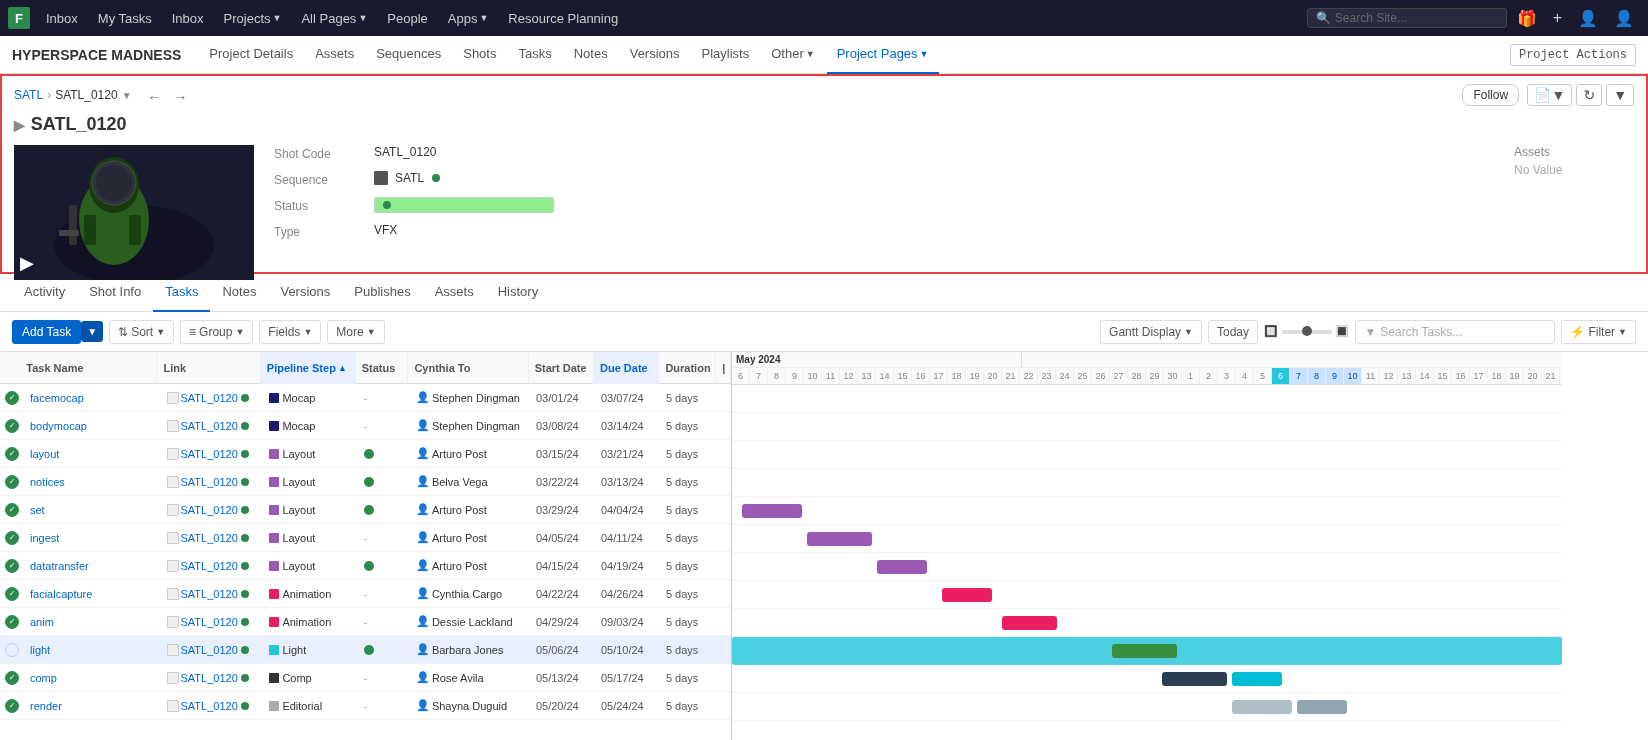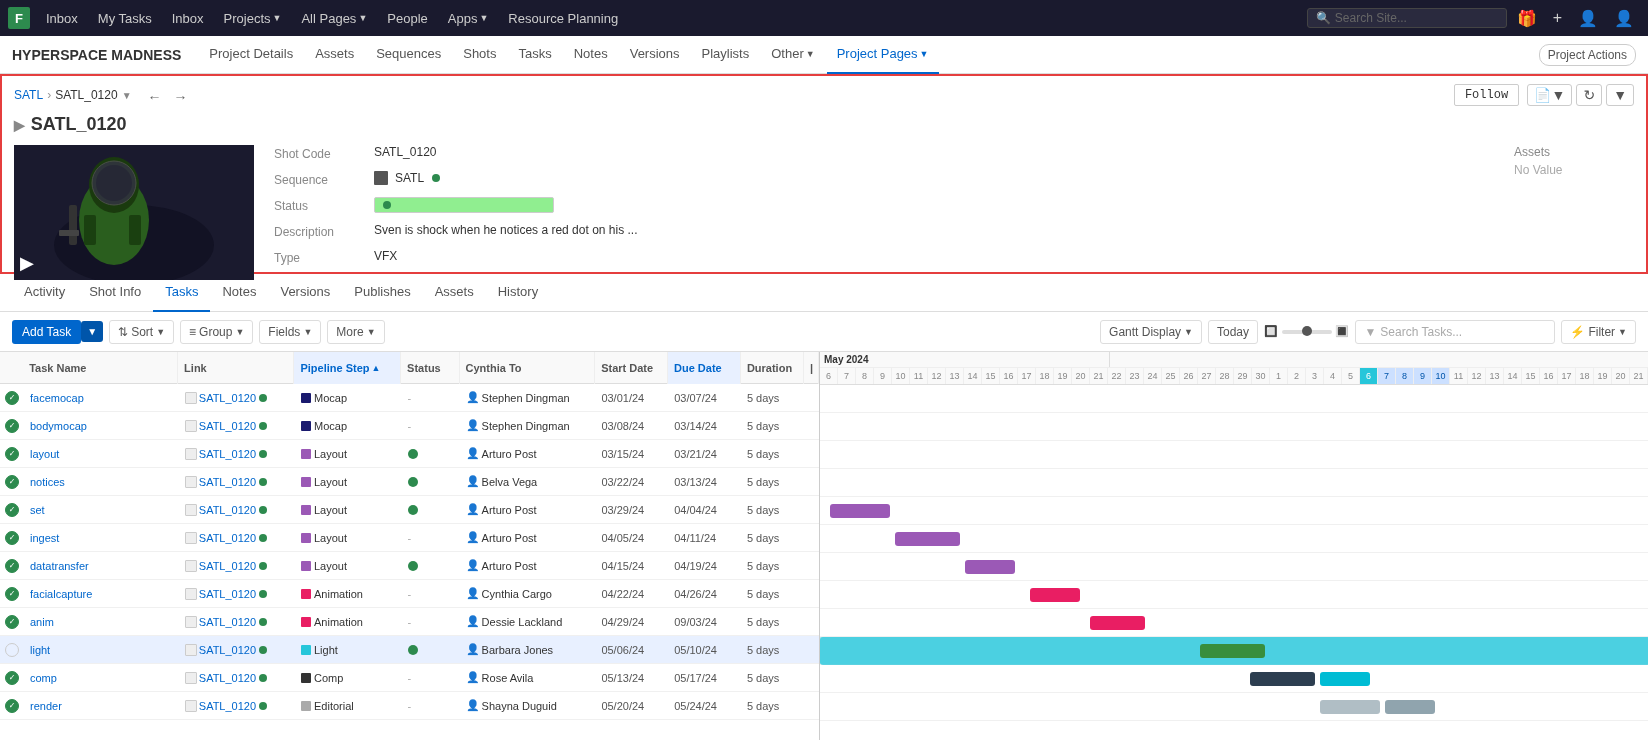--- a/index.html
+++ b/index.html
@@ -13,32 +13,32 @@
     .top-nav .spacer { flex: 1; }
     .top-nav .search-box { display: flex; align-items: center; background: #2a2a3e; border: 1px solid #444; border-radius: 3px; padding: 2px 8px; color: #999; font-size: 12px; width: 200px; gap: 4px; }
     .top-nav .icon-btn { color: #ccc; font-size: 16px; padding: 0 6px; cursor: pointer; }
 
     
     .project-nav { display: flex; align-items: center; background: #fff; border-bottom: 1px solid #ddd; height: 38px; padding: 0 12px; gap: 2px; }
     .project-title { font-weight: 700; font-size: 14px; color: #333; margin-right: 16px; white-space: nowrap; }
     .project-nav .nav-link { padding: 6px 10px; font-size: 13px; color: #555; cursor: pointer; border-bottom: 2px solid transparent; height: 38px; display: flex; align-items: center; }
     .project-nav .nav-link.active { color: #0066cc; border-bottom-color: #0066cc; }
     .project-nav .spacer { flex: 1; }
-    .project-actions-btn { font-size: 12px; color: #555; cursor: pointer; border: 1px solid #ccc; border-radius: 10px; padding: 3px 8px; }
+    .project-actions-btn { font-size: 12px; color: #555; cursor: pointer; border: 1px solid #ccc; border-radius: 2px; padding: 3px 8px; font-family: Liberation Mono, monospace; }
 
     
     .shot-panel { border: 2px solid #e53e3e; background: #fff; padding: 8px 12px; position: relative; }
     .shot-panel-header { display: flex; align-items: center; gap: 8px; margin-bottom: 8px; }
     .breadcrumb { font-size: 12px; color: #555; display: flex; align-items: center; gap: 4px; }
     .breadcrumb .sep { color: #999; }
     .breadcrumb .current { color: #333; font-weight: 500; }
     .nav-arrows { display: flex; gap: 4px; margin-left: 4px; }
     .nav-arrow { cursor: pointer; color: #666; font-size: 14px; padding: 1px 4px; }
     .panel-follow { margin-left: auto; display: flex; align-items: center; gap: 8px; }
-    .follow-btn { font-size: 12px; color: #333; cursor: pointer; border: 1px solid #ccc; border-radius: 2px; padding: 3px 10px; font-family: Liberation Mono, monospace; }
+    .follow-btn { font-size: 12px; color: #333; cursor: pointer; border: 1px solid #ccc; border-radius: 8px; padding: 3px 10px; }
     .panel-icon-btns { display: flex; align-items: center; gap: 4px; }
     .panel-icon-btn { color: #555; cursor: pointer; font-size: 14px; border: 1px solid #ccc; border-radius: 3px; padding: 2px 6px; }
 
     .shot-title { display: flex; align-items: center; gap: 6px; font-size: 18px; font-weight: 600; margin-bottom: 10px; }
     .shot-title-icon { color: #888; font-size: 14px; }
 
     .shot-content { display: flex; gap: 20px; }
     .shot-thumbnail { width: 240px; height: 135px; background: #222; position: relative; flex-shrink: 0; overflow: hidden; }
     .shot-thumbnail-img { width: 100%; height: 100%; background: linear-gradient(135deg, #1a1a2e 0%, #16213e 30%, #0f3460 60%, #2d4a22 100%); display: flex; align-items: center; justify-content: center; }
     .play-icon { position: absolute; bottom: 6px; left: 6px; color: white; font-size: 18px; cursor: pointer; }
@@ -63,21 +63,21 @@
     .gantt-display-btn { border: 1px solid #ddd; border-radius: 3px; padding: 4px 8px; font-size: 12px; color: #555; cursor: pointer; background: white; }
     .today-btn { border: 1px solid #ddd; border-radius: 3px; padding: 4px 8px; font-size: 12px; color: #555; cursor: pointer; background: white; }
     .search-tasks { border: 1px solid #ddd; border-radius: 3px; padding: 4px 8px; font-size: 12px; color: #999; width: 200px; display: flex; align-items: center; gap: 4px; background: white; }
     .filter-btn { border: 1px solid #ddd; border-radius: 3px; padding: 4px 8px; font-size: 12px; color: #555; cursor: pointer; background: white; display: flex; align-items: center; gap: 3px; }
     .zoom-control { display: flex; align-items: center; gap: 4px; }
     .zoom-bar { width: 50px; height: 4px; background: #ddd; border-radius: 2px; position: relative; }
     .zoom-thumb { position: absolute; left: 50%; top: -4px; width: 10px; height: 10px; background: #555; border-radius: 50%; transform: translateX(-50%); }
 
     
     .main-area { display: flex; height: calc(740px - 36px - 38px - 200px - 38px - 40px); overflow: hidden; }
-    .task-table { width: 820px; flex-shrink: 0; overflow-y: auto; background: #fff; border-right: 1px solid #ccc; }
+    .task-table { width: 732px; flex-shrink: 0; overflow-y: auto; background: #fff; border-right: 1px solid #ccc; }
     .gantt-area { flex: 1; background: #fff; overflow-x: auto; position: relative; }
 
     .table-header { display: flex; align-items: center; background: #f9f9f9; border-bottom: 1px solid #ddd; height: 32px; font-weight: 600; font-size: 11px; color: #555; position: sticky; top: 0; z-index: 10; }
     .th { padding: 0 6px; border-right: 1px solid #eee; height: 32px; display: flex; align-items: center; overflow: hidden; white-space: nowrap; }
     .th.task-name { width: 160px; }
     .th.link { width: 120px; }
     .th.pipeline-step { width: 110px; background: #e8f0ff; color: #0066cc; }
     .th.status { width: 60px; }
     .th.assigned { width: 140px; }
     .th.start-date { width: 75px; }
@@ -241,24 +241,20 @@
           <span style="display:inline-block;width:14px;height:14px;background:#555;border-radius:1px;margin-right:3px"></span>
           <span>SATL</span>
           <span style="display:inline-block;width:8px;height:8px;border-radius:50%;background:#2d8a4e;margin-left:4px"></span>
         </span>
       </div>
       <div class="detail-row">
         <span class="detail-label">Status</span>
         <div class="status-bar">
           <span class="status-dot"></span>
         </div>
-      </div>
-      <div class="detail-row">
-        <span class="detail-label">Description</span>
-        <span class="detail-value">Sven is shock when he notices a red dot on his ...</span>
       </div>
       <div class="detail-row">
         <span class="detail-label">Type</span>
         <span class="detail-value">VFX</span>
       </div>
     </div>
 
     <div style="margin-left:40px;min-width:120px;">
       <div style="color:#888;font-size:12px;margin-bottom:4px">Assets</div>
       <div style="color:#aaa;font-size:12px">No Value</div>

